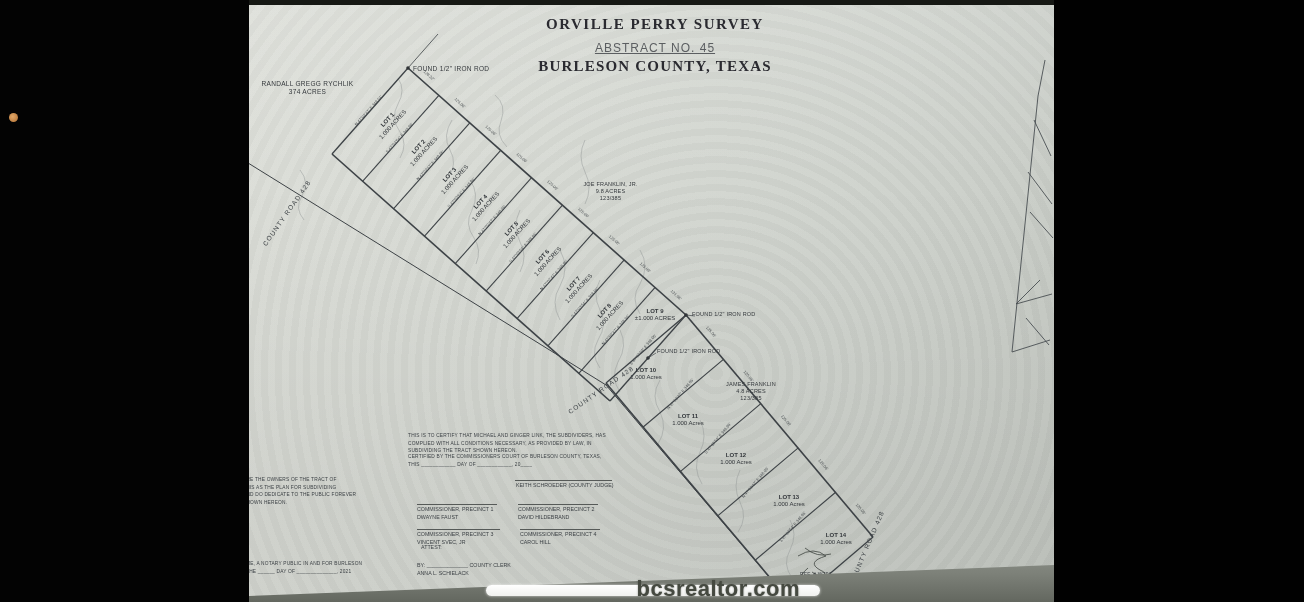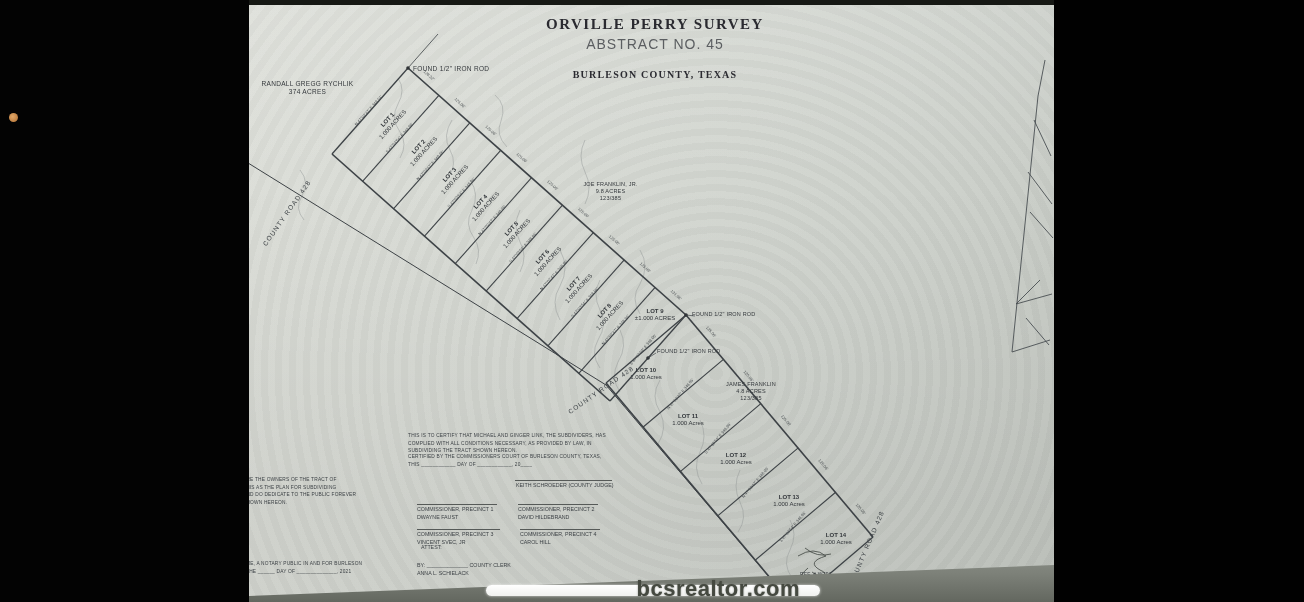--- a/index.html
+++ b/index.html
@@ -30,22 +30,22 @@
         background:radial-gradient(circle at 40% 40%,#e2a868,#b06f33);z-index:31;}
 
   
   #plat-svg{position:absolute;left:0;top:0;z-index:10;}
 
   
   .txt{position:absolute;color:#34383c;z-index:12;line-height:1.3;}
   .ctr{text-align:center;}
   .title-block{left:520px;top:15px;width:270px;color:#2a2a30;z-index:12;}
   .title-main{font-family:"Liberation Serif",serif;font-weight:bold;font-size:15px;letter-spacing:1.5px;text-align:center;}
-  .title-abs{font-size:14px;color:#5b5e61;letter-spacing:1px;margin-top:0;}
-  .title-cty{font-family:"Liberation Serif",serif;font-weight:bold;font-size:10px;letter-spacing:1.2px;margin-top:15px;}
+  .title-abs{font-size:12px;color:#5b5e61;letter-spacing:1px;margin-top:6px;text-decoration:underline;}
+  .title-cty{font-family:"Liberation Serif",serif;font-weight:bold;font-size:15px;letter-spacing:1.2px;margin-top:1px;}
 
   .lbl{font-size:6.5px;letter-spacing:.3px;}
   .lbl-sm{font-size:5.5px;letter-spacing:.2px;}
   .lbl-xs{font-size:5px;letter-spacing:.2px;}
   .road-lbl{font-size:6.5px;letter-spacing:1.2px;white-space:nowrap;transform-origin:center;color:#3c4145;}
 
   .legal{font-size:4.8px;letter-spacing:.2px;color:#3d4246;}
   .legal div{margin-bottom:1.5px;white-space:nowrap;}
   .sig{font-size:5.3px;color:#3d4246;white-space:nowrap;}
   .sig div{margin-bottom:1px;}

